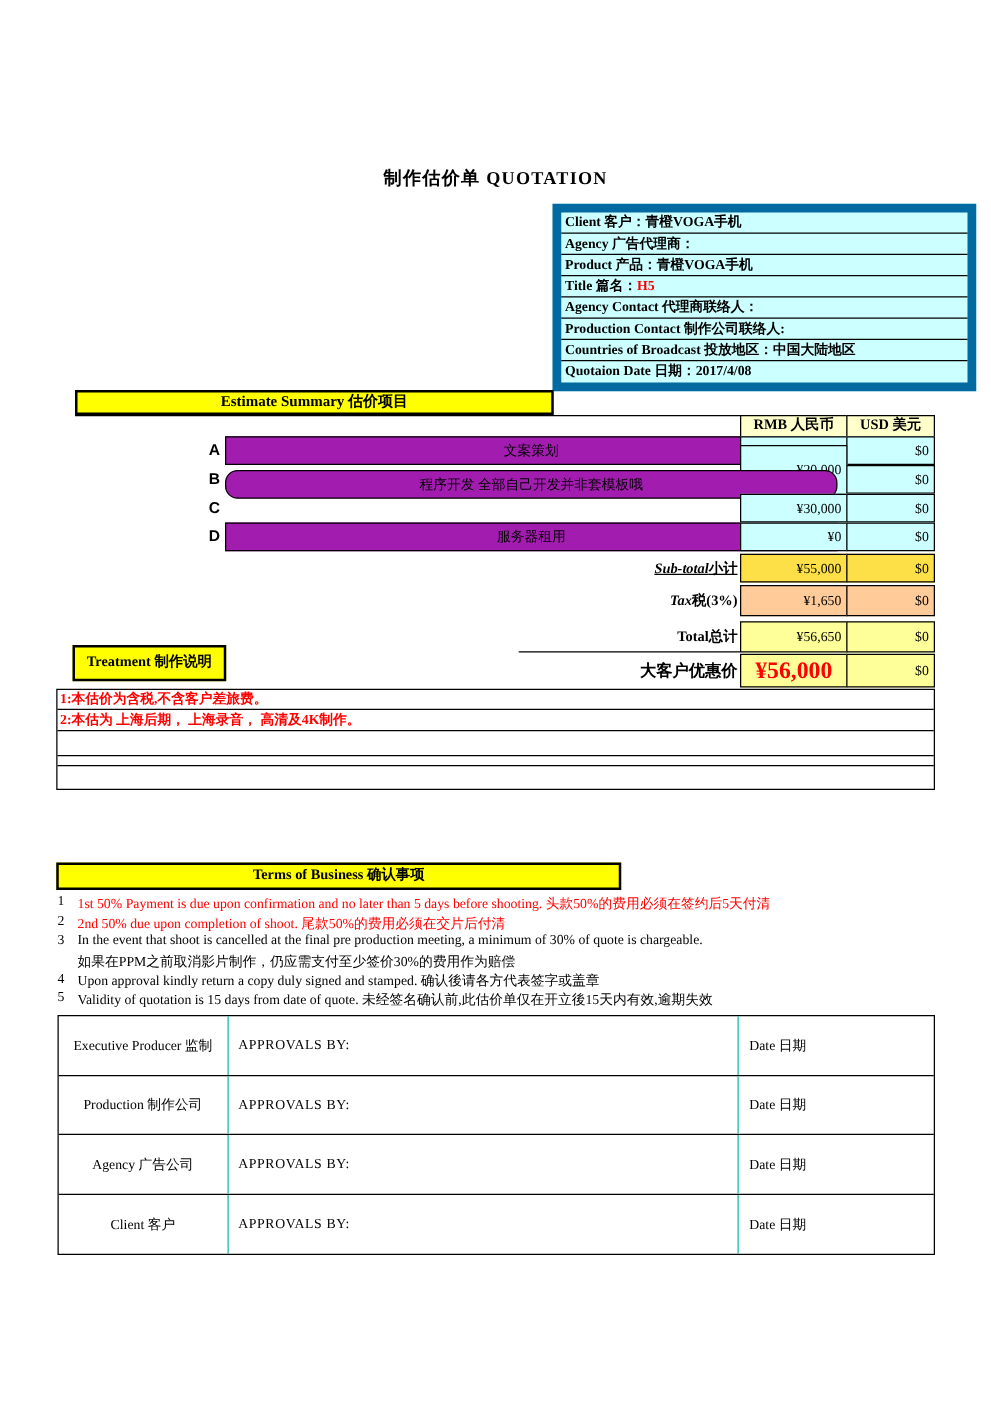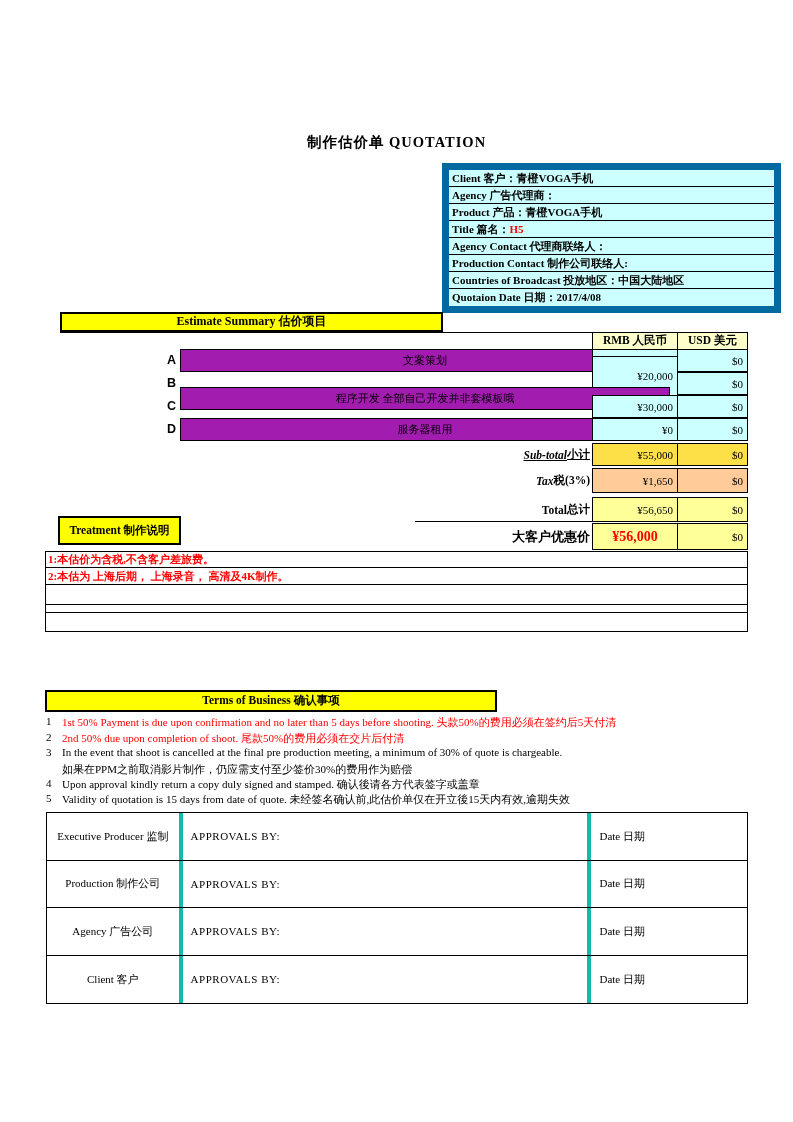--- a/index.html
+++ b/index.html
@@ -38,21 +38,21 @@
   .cell.c-usd { left:677px; width:71px; }
   .bg-cyan { background:#CCFFFF; }
   .bg-blue { background:#fde047; }
   .bg-tan  { background:#FFCC99; }
   .bg-lemon{ background:#FFFF99; }
 
   .sum-label { left:250px; width:340px; text-align:right; font-size:11.5px; font-weight:bold;
                display:flex; align-items:center; justify-content:flex-end; white-space:nowrap; }
   .it { font-style:italic; }
   .disc-label { font-size:13px; }
-  .disc-rmb { justify-content:center; color:#FF0000; font-weight:bold; font-size:14px; }
+  .disc-rmb { justify-content:center; color:#FF0000; font-weight:bold; font-size:19px; }
 
   
   .treat-box { left:58px; top:516px; width:123px; height:29px; background:#FFFF00;
                border:2px solid #000; text-align:center; font-weight:bold; font-size:11.5px;
                line-height:24px; }
   .notes { left:45px; top:551px; width:703px; border:1px solid #000; }
   .note-row { border-bottom:1px solid #000; font-size:11px; font-weight:bold; color:#FF0000;
               padding-left:2px; overflow:hidden; white-space:nowrap; }
   .note-row:last-child { border-bottom:none; }
 
@@ -61,21 +61,21 @@
                   border:2px solid #000; text-align:center; font-weight:bold; font-size:11.5px;
                   line-height:17px; }
   .term-num { left:46px; width:14px; font-size:11px; text-align:left; }
   .term-text { left:62px; width:690px; font-size:11px; white-space:nowrap; overflow:hidden; }
   .term-red { color:#FF0000; }
 
   
   .ap-table { left:46px; top:812px; width:702px; border:1px solid #000; }
   .ap-row { display:flex; height:47.5px; border-bottom:1px solid #000; }
   .ap-row:last-child { border-bottom:none; }
-  .ap-cell { border-right:4px solid #14b8a6; font-size:11px; display:flex; align-items:center; }
+  .ap-cell { border-right:1px solid #14b8a6; font-size:11px; display:flex; align-items:center; }
   .ap-cell:last-child { border-right:none; }
   .ap-role { width:136px; justify-content:center; text-align:center; }
   .ap-mid  { width:410px; padding-left:8px; letter-spacing:0.5px; }
   .ap-date { width:156px; padding-left:8px; }
 </style>
 </head>
 <body>
 
 <div class="page">
 
@@ -100,21 +100,21 @@
   <div class="abs row-letter" style="top:349px; line-height:23px;">A</div>
   <div class="abs cell desc" style="top:349px; height:23px;">文案策划</div>
   <div class="abs cell val c-rmb bg-cyan" style="top:349px; height:23px;">¥5,000</div>
   <div class="abs cell val c-usd bg-cyan" style="top:349px; height:23px;">$0</div>
 
   <div class="abs row-letter" style="top:372px; line-height:23px;">B</div>
   <div class="abs cell val c-rmb bg-cyan" style="top:356px; height:40px;">¥20,000</div>
   <div class="abs cell val c-usd bg-cyan" style="top:372px; height:23px;">$0</div>
 
   <div class="abs row-letter" style="top:395px; line-height:23px;">C</div>
-  <div class="abs cell desc" style="top:387px; height:23px;">程序开发 全部自己开发并非套模板哦</div>
+  <div class="abs cell desc" style="top:376px; height:23px;border-radius:10px;">程序开发 全部自己开发并非套模板哦</div>
   <div class="abs cell val c-rmb bg-cyan" style="top:395px; height:23px;">¥30,000</div>
   <div class="abs cell val c-usd bg-cyan" style="top:395px; height:23px;">$0</div>
 
   <div class="abs row-letter" style="top:418px; line-height:23px;">D</div>
   <div class="abs cell desc" style="top:418px; height:23px;">服务器租用</div>
   <div class="abs cell val c-rmb bg-cyan" style="top:418px; height:23px;">¥0</div>
   <div class="abs cell val c-usd bg-cyan" style="top:418px; height:23px;">$0</div>
 
   <div class="abs sum-label" style="top:443px; height:23px;text-decoration:underline;">
       <span class="it">Sub-total</span>

